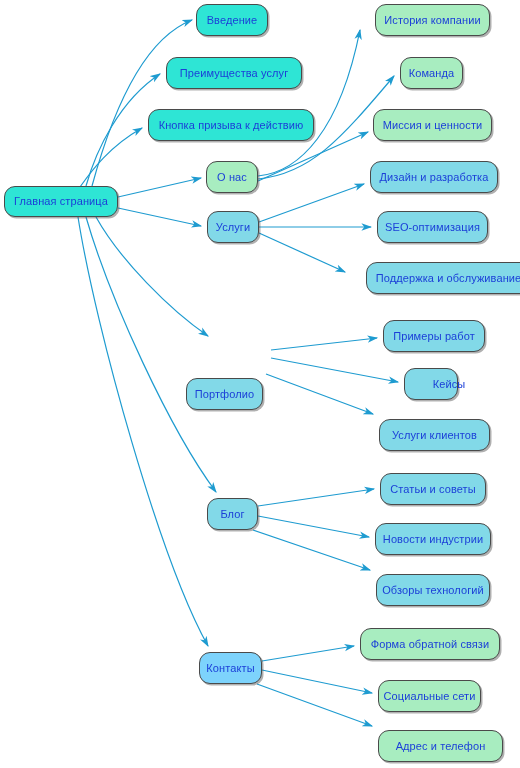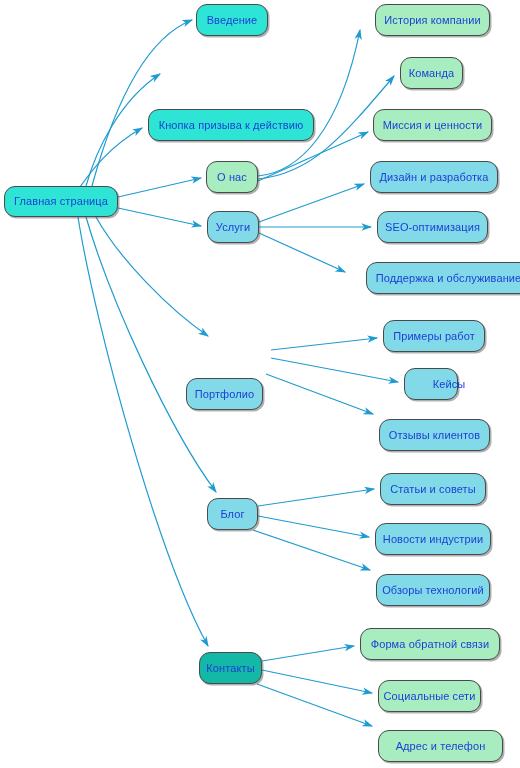--- a/index.html
+++ b/index.html
@@ -87,20 +87,23 @@
         <path d="M 257,684 L 372,726" fill="none" stroke="#1e9bd0" stroke-width="1.2" marker-end="url(#arrow)"></path>
       </g>
   </svg>
 
   <div class="node lvl-root" style="left: 4px; top: 186px; width: 114px; height: 31px; background: rgb(46, 229, 213);">
     <span class="lbl">Главная страница</span>
   </div>
   <div class="node lvl-turq" style="left: 196px; top: 4px; width: 72px; height: 32px; background: rgb(46, 229, 213);">
     <span class="lbl">Введение</span>
   </div>
+  <div class="node lvl-turq" style="left: 166px; top: 57px; width: 136px; height: 32px; background: rgb(46, 229, 213);">
+    <span class="lbl">Преимущества услуг</span>
+  </div>
   <div class="node lvl-turq" style="left: 148px; top: 109px; width: 166px; height: 32px; background: rgb(46, 229, 213);">
     <span class="lbl">Кнопка призыва к действию</span>
   </div>
   <div class="node lvl-green" style="left: 206px; top: 161px; width: 52px; height: 32px; background: rgb(168, 237, 192);">
     <span class="lbl">О нас</span>
   </div>
   <div class="node lvl-blue" style="left: 207px; top: 211px; width: 52px; height: 32px; background: rgb(130, 217, 232);">
     <span class="lbl">Услуги</span>
   </div>
   <div class="node lvl-green" style="left: 375px; top: 4px; width: 115px; height: 32px; background: rgb(168, 237, 192);">
@@ -124,35 +127,35 @@
   <div class="node lvl-blue" style="left: 186px; top: 342px; width: 77px; height: 32px; background: rgb(130, 217, 232); margin-top: 36px;">
     <span class="lbl">Портфолио</span>
   </div>
   <div class="node lvl-blue" style="left: 383px; top: 320px; width: 102px; height: 32px; background: rgb(130, 217, 232);">
     <span class="lbl">Примеры работ</span>
   </div>
   <div class="node lvl-blue" style="left: 404px; top: 368px; width: 54px; height: 32px; background: rgb(130, 217, 232); padding-left: 36px;">
     <span class="lbl">Кейсы</span>
   </div>
   <div class="node lvl-blue" style="left: 379px; top: 419px; width: 111px; height: 32px; background: rgb(130, 217, 232);">
-    <span class="lbl">Отзывы клиентов</span>
+    <span class="lbl">Услуги клиентов</span>
   </div>
   <div class="node lvl-blue" style="left: 207px; top: 498px; width: 51px; height: 32px; background: rgb(130, 217, 232);">
     <span class="lbl">Блог</span>
   </div>
   <div class="node lvl-blue" style="left: 380px; top: 473px; width: 106px; height: 32px; background: rgb(130, 217, 232);">
     <span class="lbl">Статьи и советы</span>
   </div>
   <div class="node lvl-blue" style="left: 375px; top: 523px; width: 116px; height: 32px; background: rgb(130, 217, 232);">
     <span class="lbl">Новости индустрии</span>
   </div>
   <div class="node lvl-blue" style="left: 376px; top: 574px; width: 114px; height: 32px; background: rgb(130, 217, 232);">
     <span class="lbl">Обзоры технологий</span>
   </div>
-  <div class="node lvl-green" style="left: 199px; top: 652px; width: 63px; height: 32px; background: #14b8a6;">
+  <div class="node lvl-green" style="left: 199px; top: 652px; width: 63px; height: 32px; background: #7dd3fc;">
     <span class="lbl">Контакты</span>
   </div>
   <div class="node lvl-green" style="left: 360px; top: 628px; width: 140px; height: 32px; background: rgb(168, 237, 192);">
     <span class="lbl">Форма обратной связи</span>
   </div>
   <div class="node lvl-green" style="left: 378px; top: 680px; width: 103px; height: 32px; background: rgb(168, 237, 192);">
     <span class="lbl">Социальные сети</span>
   </div>
   <div class="node lvl-green" style="left: 378px; top: 730px; width: 125px; height: 32px; background: rgb(168, 237, 192);">
     <span class="lbl">Адрес и телефон</span>

